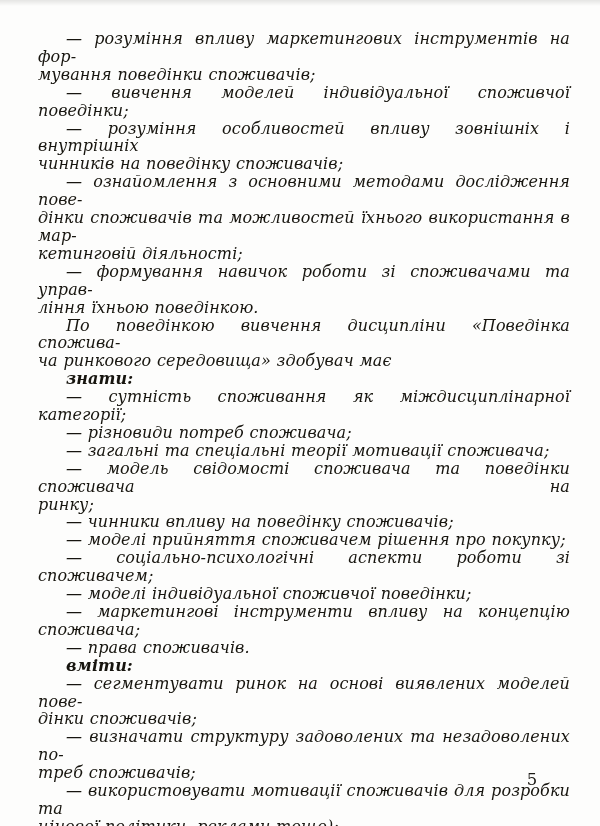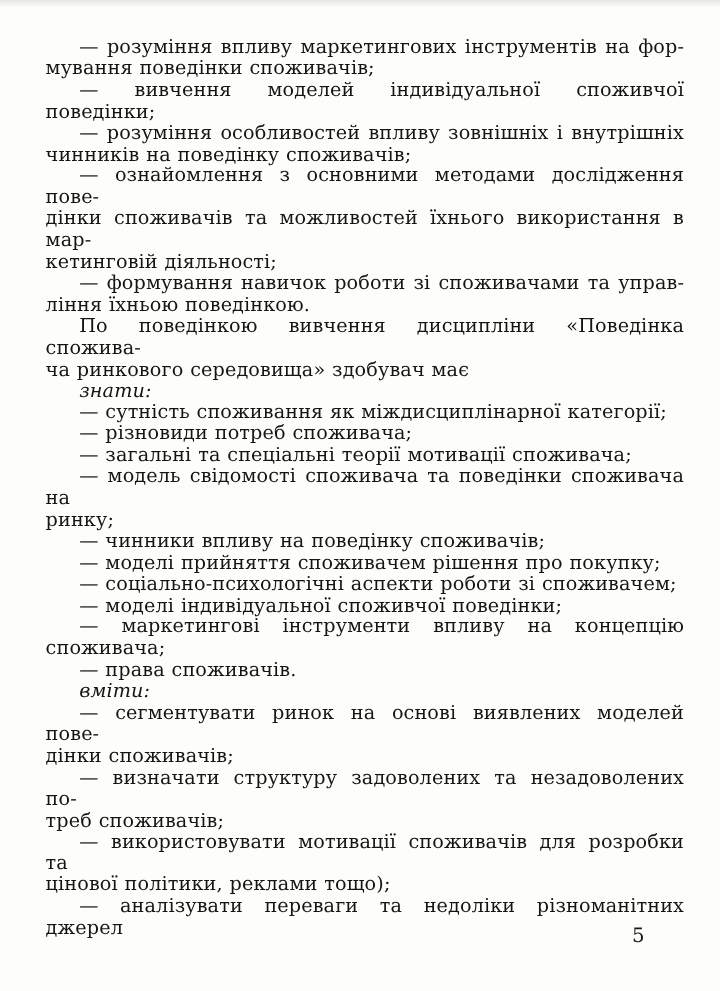--- a/index.html
+++ b/index.html
@@ -23,25 +23,26 @@
     top: 30px;
     width: 532px;
   }
   .line {
     font-size: 16px;
     line-height: 17.9px;
     text-align: justify;
     text-align-last: justify;
     letter-spacing: 0.1px;
     word-spacing: 0.5px;
+    font-style: italic;
   }
   .line.first { text-indent: 28px; }
   .line.last { text-align-last: left; }
   .para.heading .line {
-    font-weight: normal;
+    font-weight: bold;
     font-style: italic;
     text-align-last: left;
   }
   .page-number {
     position: absolute;
     left: 518px;
     top: 770px;
     width: 28px;
     text-align: center;
     font-size: 16.5px;

